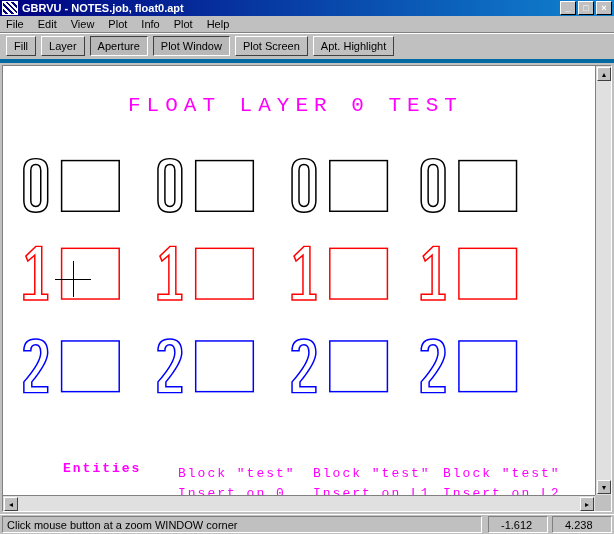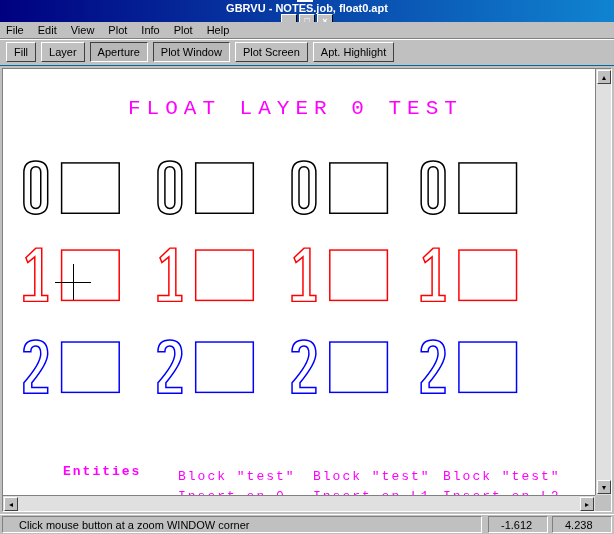--- a/index.html
+++ b/index.html
@@ -9,26 +9,25 @@
     background: #c0c0c0;
     width: 614px;
     height: 534px;
     overflow: hidden;
     display: flex;
     flex-direction: column;
   }
   .title-bar {
     background: linear-gradient(to right, #000080, #1084d0);
     color: #fff;
-    height: 22px;
+    height: 16px;
     display: flex;
     align-items: center;
     padding: 0 2px;
     font-weight: bold;
-    flex-direction: column;
   }
   .title-icon {
     width: 16px; height: 14px;
     background: repeating-linear-gradient(45deg,#fff 0 2px,#000080 2px 4px);
     margin-right: 4px;
     border:1px solid #fff;
   }
   .title-text { flex: 1; font-size: 11px; }
   .win-btns { display: flex; gap: 2px; }
   .win-btn {
@@ -50,21 +49,21 @@
   }
   .menu-item {
     padding: 1px 6px;
     cursor: default;
   }
   .toolbar {
     background: #c0c0c0;
     display: flex;
     padding: 3px 6px;
     gap: 5px;
-    border-bottom: 1px solid #0369a1;
+    border-bottom: 4px solid #0369a1;
     box-shadow: inset 0 1px 0 #fff;
   }
   .tool-btn {
     background: #c0c0c0;
     border-top: 1px solid #fff;
     border-left: 1px solid #fff;
     border-right: 1px solid #404040;
     border-bottom: 1px solid #404040;
     padding: 2px 7px;
     font-size: 11px;
@@ -128,21 +127,21 @@
   .title-plot { font-size: 21px; letter-spacing: 6px; margin-top: 8px; }
   .label-plot { font-size: 13px; letter-spacing: 2px; line-height: 1.5;}
   svg.shapes { position:absolute; left:0; top:0; width:100%; height:100%; }
   .status-bar {
     background:#c0c0c0;
     display:flex;
     height:20px;
     border-top:1px solid #fff;
     align-items:stretch;
   }
-  .status-main { flex:1; margin:1px 4px 1px 2px; border-top:1px solid #808080; border-left:1px solid #808080; border-right:1px solid #fff; border-bottom:1px solid #fff; padding:2px 16px;}
+  .status-main { flex:1; margin:1px 4px 1px 2px; border-top:1px solid #808080; border-left:1px solid #808080; border-right:1px solid #fff; border-bottom:1px solid #fff; padding:2px 4px;}
   .status-coord { width:60px; justify-content:flex-end; margin:1px 2px; border-top:1px solid #808080; border-left:1px solid #808080; border-right:1px solid #fff; border-bottom:1px solid #fff; padding:2px 12px;}
   .cross { position:absolute; pointer-events:none;}
   .cross:before, .cross:after { content:""; position:absolute; background:#000;}
   .cross:before { width:36px; height:1px; left:-18px; top:0;}
   .cross:after { width:1px; height:36px; top:-18px; left:0;}
 </style>
 </head>
 <body>
 
 <div class="title-bar">

